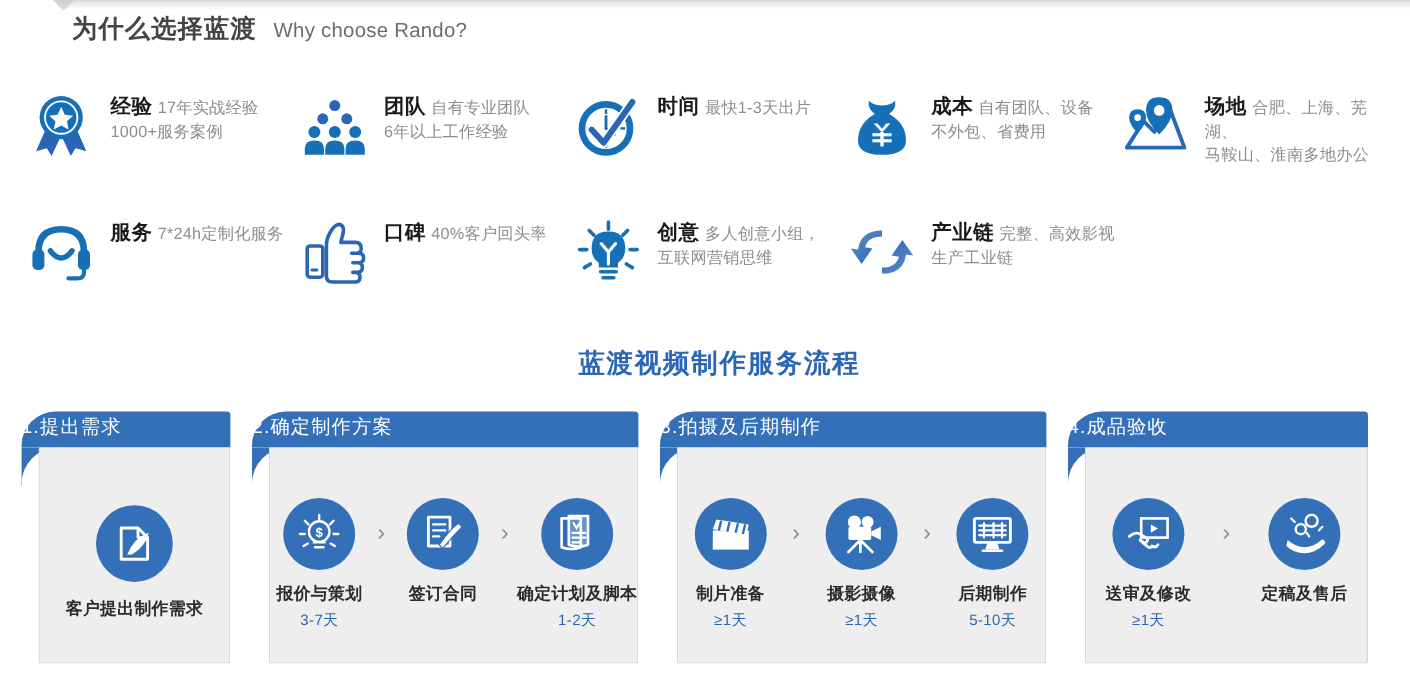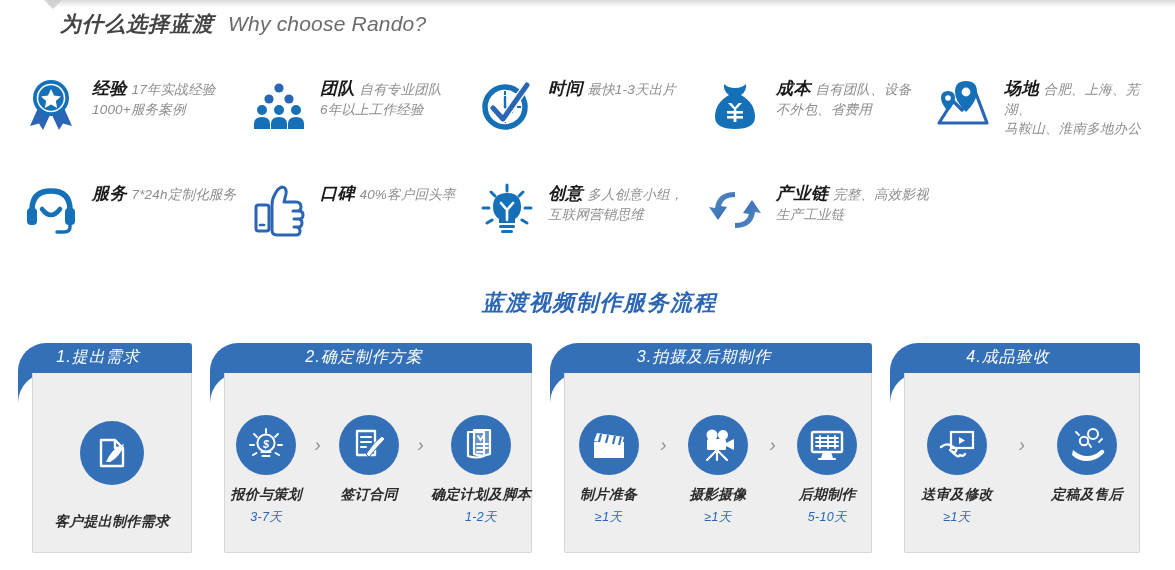--- a/index.html
+++ b/index.html
@@ -6,21 +6,20 @@
   html, body {
     width: 1175px; height: 570px;
     font-family: "Liberation Sans", "DejaVu Sans", sans-serif;
     background: #ffffff;
     overflow: hidden;
   }
   #page {
     position: relative;
     width: 1085px; height: 570px;
     background: #ffffff;
-    font-style: italic;
   }
 
   
   .top-shadow {
     position: absolute; left: 0; top: 0; width: 1175px; height: 8px;
     background: linear-gradient(to bottom, #d8d8d8 0%, #ebebeb 35%, #ffffff 100%);
   }
   .top-shadow::before {
     content: "";
     position: absolute; left: 0; top: 0; width: 48px; height: 8px;
@@ -38,21 +37,21 @@
   
   .heading {
     position: absolute; left: 60px; top: 10px;
     display: flex; align-items: baseline; gap: 14px;
     white-space: nowrap;
   }
   .heading .cn {
     font-size: 21px; font-weight: bold; color: #444444; letter-spacing: 1px;
   }
   .heading .en {
-    font-size: 21px; font-weight: normal; color: #6b6b6b; letter-spacing: .2px;
+    font-size: 17px; font-weight: normal; color: #6b6b6b; letter-spacing: .2px;
   }
 
   
   .features {
     position: absolute; left: 22px; top: 70px;
     width: 1140px;
     display: grid;
     grid-template-columns: repeat(5, 228px);
     grid-template-rows: 105px 100px;
   }
@@ -93,21 +92,21 @@
   .card {
     position: relative;
     height: 210px;
   }
   .card-head {
     position: relative;
     height: 30px;
     background: #3370b8;
     border-top-left-radius: 28px;
     border-top-right-radius: 3px;
-    display: flex; align-items: center; justify-content: center;
+    display: flex; align-items: center; justify-content: flex-start;
     padding-right: 14px;
   }
   .card-head-label {
     color: #ffffff; font-size: 16px; letter-spacing: 1px;
     line-height: 1;
     position: relative; top: -1px;
   }
   .card-body {
     position: relative;
     height: 180px;
@@ -162,21 +161,21 @@
     width: 26px;
     display: flex; align-items: center; justify-content: center;
     height: 60px;
     color: #8e8e8e; font-size: 19px; font-weight: 300;
   }
 
   
   .card-1 .card-steps { top: 48px; }
   .card-1 .step { width: 160px; }
   .card-1 .step-circle { width: 64px; height: 64px; }
-  .card-1 .step-label { margin-top: 28px; }
+  .card-1 .step-label { margin-top: 14px; }
 </style>
 </head>
 <body>
 
 <div id="page">
 
   <div class="top-shadow"></div>
   <div class="top-notch"></div>
 
   <div class="heading">

